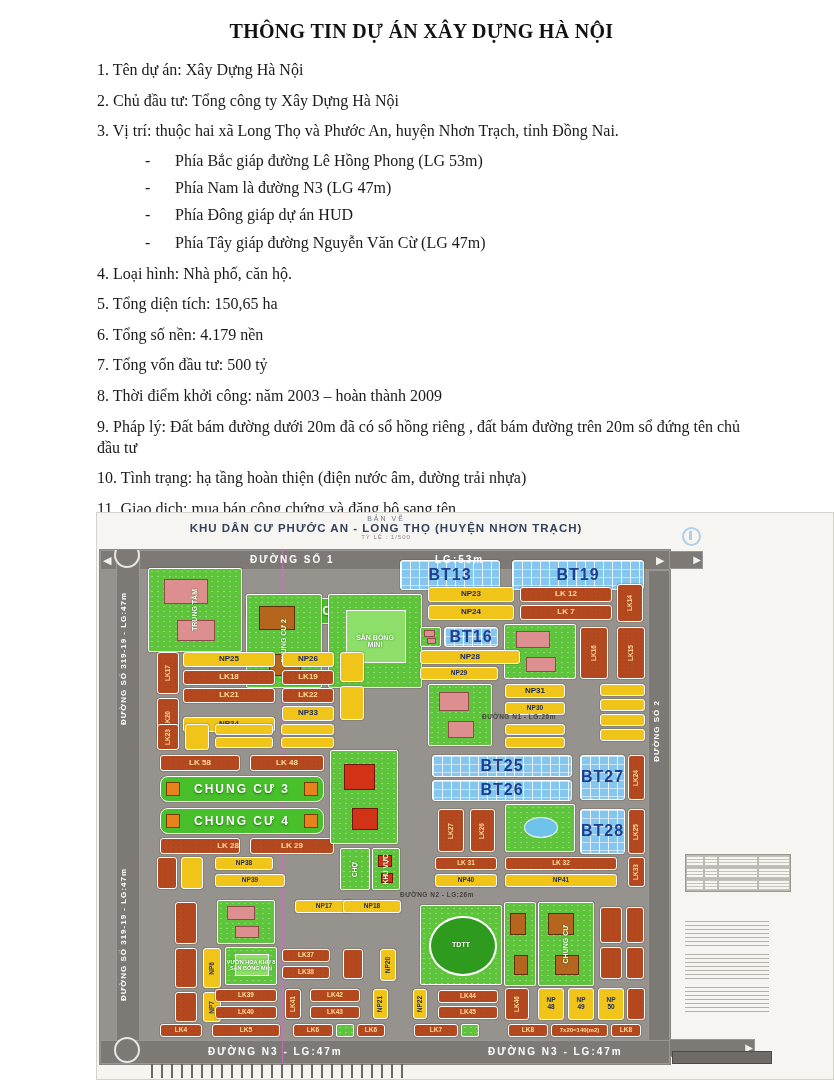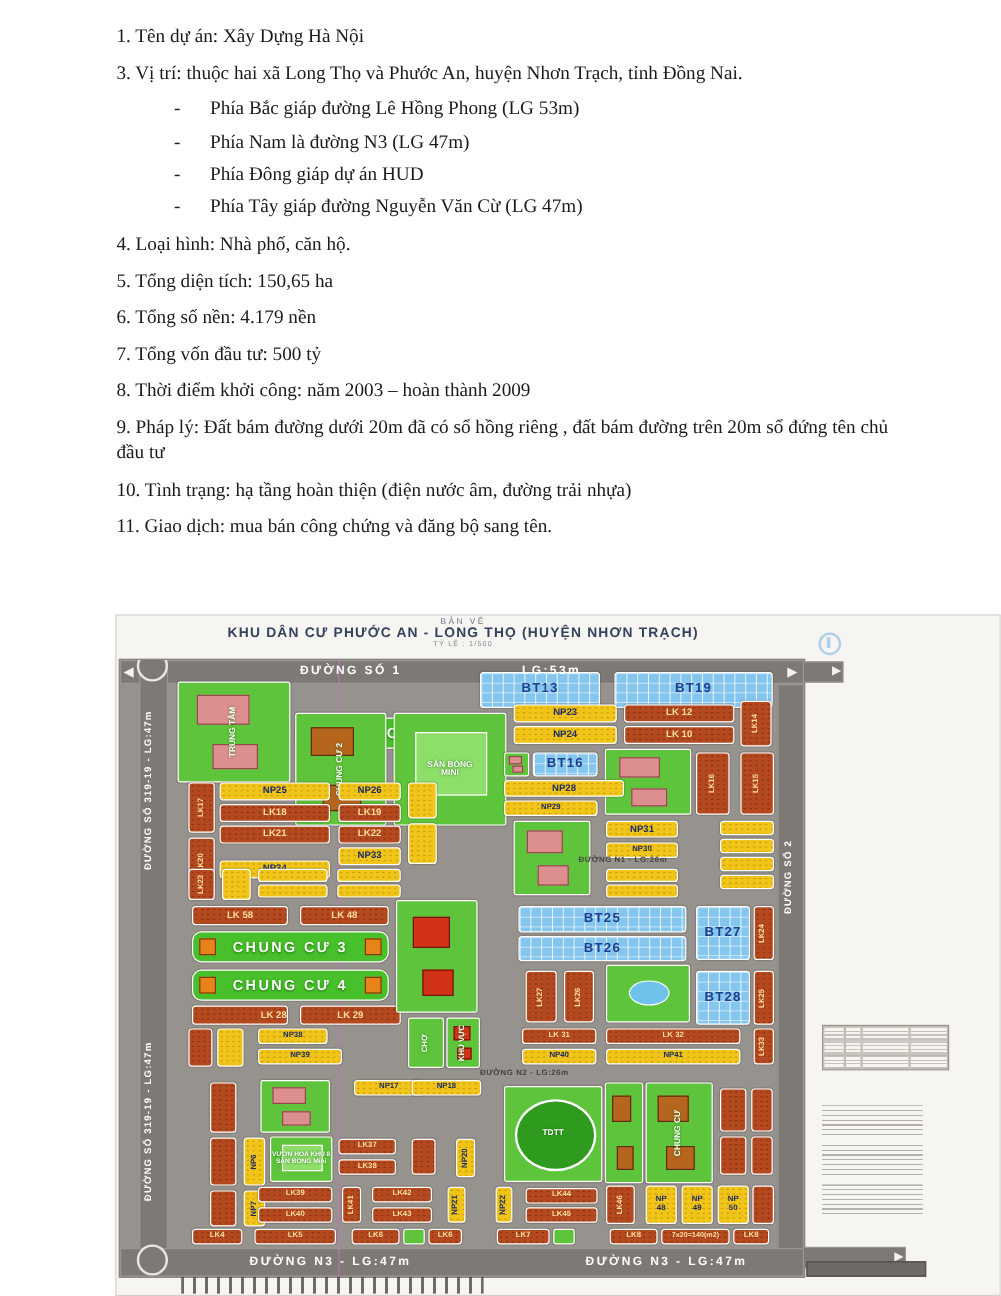--- a/index.html
+++ b/index.html
@@ -48,21 +48,21 @@
   .blk.s .lb{font-size:6.5px;}
   .t-np{background-color:#f0c419;
     background-image:radial-gradient(#bb8f00 14%,transparent 16%);background-size:5px 4px;}
   .t-np .lb{color:#1c2a66;}
   .t-lk{background-color:#b4491f;
     background-image:radial-gradient(#7c2a0b 16%,transparent 18%);background-size:5px 4px;}
   .t-lk .lb{color:#ffdf9b;}
   .t-bt{background-color:#85c6ef;
     background-image:linear-gradient(90deg,rgba(255,255,255,.8) 1px,transparent 1px),
       linear-gradient(rgba(255,255,255,.55) 1px,transparent 1px);background-size:9px 8px;}
-  .t-bt .lb{color:#1d3f8f;font-size:11px;letter-spacing:1px;}
+  .t-bt .lb{color:#1d3f8f;font-size:16px;letter-spacing:1px;}
   .t-grn{background-color:#5ec43b;
     background-image:radial-gradient(rgba(255,255,255,.30) 12%,transparent 14%);background-size:6px 5px;
     border-radius:2px;}
   .t-grn .lb{color:#ffffff;font-size:7px;text-shadow:0 0 2px #1c6a07;}
   .t-ban{background-color:#47c02b;border-radius:8px;}
   .t-ban .lb{color:#fff;font-size:12px;letter-spacing:2px;text-shadow:0 1px 2px #1c6a07;}
   .t-ban::before,.t-ban::after{content:"";position:absolute;width:12px;height:12px;background:#e8831c;
     border:1px solid #7a3c00;top:50%;margin-top:-7px;z-index:1;}
   .t-ban::before{left:5px;} .t-ban::after{right:5px;}
   .vert .lb{writing-mode:vertical-rl;transform:rotate(180deg);}
@@ -97,22 +97,24 @@
   .stamp{position:absolute;left:575px;top:538px;width:100px;height:13px;background:#6e6b66;z-index:8;
     box-shadow:inset 0 0 0 1px #4c4a46;}
   .stub{position:absolute;background:#7d7a76;z-index:7;box-shadow:inset 0 0 0 1px rgba(255,255,255,.22);}
   .scale-ticks{position:absolute;left:54px;top:551px;width:252px;height:14px;z-index:8;background:
     repeating-linear-gradient(90deg,#54524e 0 2px,transparent 2px 10px);opacity:.85;}
 </style>
 </head>
 <body>
 
 <div class="doc">
+  <h1 class="doc-title">THÔNG TIN DỰ ÁN XÂY DỰNG HÀ NỘI</h1>
   <div>
       <div class="item">1. Tên dự án: Xây Dựng Hà Nội</div>
+      <div class="item">2. Chủ đầu tư: Tổng công ty Xây Dựng Hà Nội</div>
       <div class="item">3. Vị trí: thuộc hai xã Long Thọ và Phước An, huyện Nhơn Trạch, tỉnh Đồng Nai.</div>
       <div class="subs">
         <div class="sub">
           <span class="dash">-</span>
           <span>Phía Bắc giáp đường Lê Hồng Phong (LG 53m)</span>
         </div>
         <div class="sub">
           <span class="dash">-</span>
           <span>Phía Nam là đường N3 (LG 47m)</span>
         </div>
@@ -178,21 +180,21 @@
       <div class="blk t-np" style="left: 328px; top: 37px; width: 86px; height: 15px;">
         <span class="lb">NP23</span>
       </div>
       <div class="blk t-np" style="left: 328px; top: 55px; width: 86px; height: 15px;">
         <span class="lb">NP24</span>
       </div>
       <div class="blk t-lk" style="left: 420px; top: 37px; width: 92px; height: 15px;">
         <span class="lb">LK 12</span>
       </div>
       <div class="blk t-lk" style="left: 420px; top: 55px; width: 92px; height: 15px;">
-        <span class="lb">LK 10</span>
+        <span class="lb">LK 7</span>
       </div>
       <div class="blk t-lk vert s" style="left: 517px; top: 34px; width: 26px; height: 38px;">
         <span class="lb">LK14</span>
       </div>
       <div class="blk t-grn deco-pink s" style="left: 320px; top: 77px; width: 21px; height: 20px;"></div>
       <div class="blk t-bt" style="left: 344px; top: 77px; width: 54px; height: 20px;">
         <span class="lb">BT16</span>
       </div>
       <div class="blk t-grn deco-pink" style="left: 404px; top: 74px; width: 72px; height: 55px;"></div>
       <div class="blk t-lk vert s" style="left: 480px; top: 77px; width: 28px; height: 52px;">

